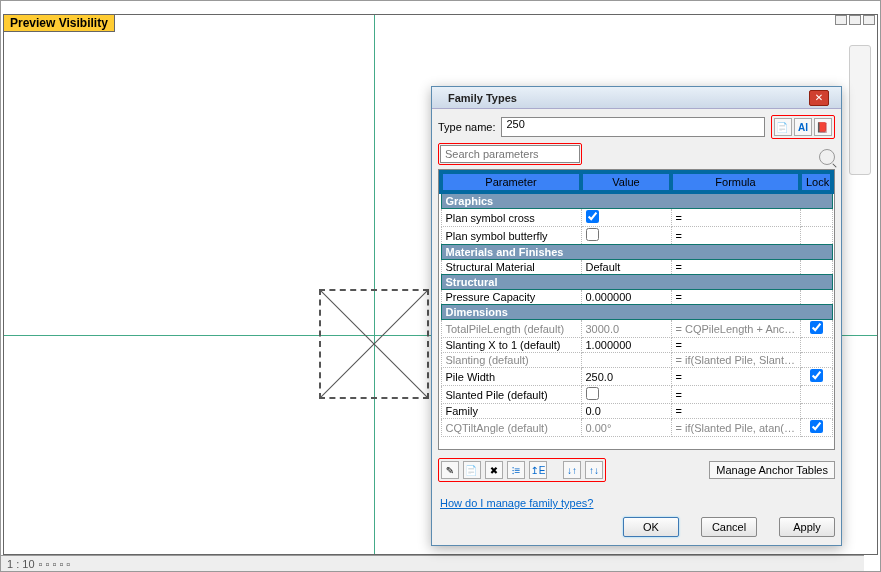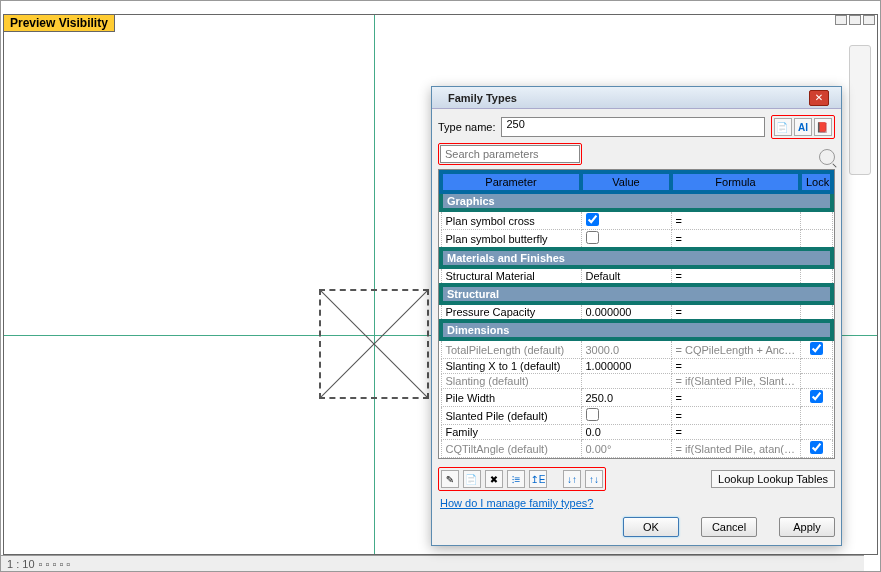--- a/index.html
+++ b/index.html
@@ -49,32 +49,32 @@
 .search-row .mag::after { content:''; position:absolute; width:5px; height:1px; background:#555; bottom:-2px; right:-3px; transform:rotate(45deg);}
 
 
 .grid { flex:1; border:1px solid #888; background:#fff; overflow:auto; position:relative;}
 .grid table { width:100%; border-collapse:collapse; table-layout:fixed;}
 .grid th { background:#3b82f6; border:4px solid #0369a1; padding:2px 4px; font-weight:normal; text-align:center; position:sticky; top:0;}
 .grid th.param { width:140px;}
 .grid th.val { width:90px;}
 .grid th.lock { width:32px;}
 .grid td { border:1px dotted #bbb; padding:1px 4px; height:14px; overflow:hidden; white-space:nowrap; text-overflow:ellipsis;}
-.grid tr.section td { background:#7a99b8; color:#fff; font-weight:bold; border:4px solid #0f766e;}
+.grid tr.section td { background:#7a99b8; color:#fff; font-weight:bold; border:1px solid #0f766e;}
 .grid td.lock { text-align:center;}
 .grid td.muted { color:#888;}
 .grid td input[type=checkbox]{ margin:0;}
 
 
 .tool-row { display:flex; align-items:center; gap:4px; padding-top:4px;}
 .tool-wrap { border:1px solid red; padding:2px; display:flex; gap:4px; border-radius:2px;}
 .tool-row .spacer{flex:1;}
 .lookup-btn { padding:2px 6px; border:1px solid #999; background:#f8f8f8; cursor:pointer;}
 
-.help-link { color:#0066cc; text-decoration:underline; padding:2px 0 4px 2px; cursor:pointer;}
+.help-link { color:#0066cc; text-decoration:underline; padding:2px 0 4px 2px; cursor:pointer;margin-top:9px;}
 
 .dlg-footer { display:flex; justify-content:flex-end; gap:22px; padding:0 0 2px 0;}
 .dlg-footer button { width:56px; height:20px; border:1px solid #888; background:linear-gradient(#fdfdfd,#e4e4e4); cursor:pointer; border-radius:2px;}
 .dlg-footer button.ok { border:1px solid #3e79b4; box-shadow:0 0 2px #6cf;}
 </style>
 </head>
 <body>
 
 <div class="canvas-area">
   <div class="preview-tab">Preview Visibility</div>
@@ -221,21 +221,21 @@
         <div class="icon-btn">✎</div>
         <div class="icon-btn">📄</div>
         <div class="icon-btn">✖</div>
         <div class="icon-btn" style="color:#06c">⁝≡</div>
         <div class="icon-btn" style="color:#06c">↥E</div>
         <div style="width:8px"></div>
         <div class="icon-btn" style="color:#06c">↓↑</div>
         <div class="icon-btn" style="color:#06c">↑↓</div>
       </div>
       <div class="spacer"></div>
-      <button class="lookup-btn">Lookup Lookup Tables</button>
+      <button class="lookup-btn">Manage Anchor Tables</button>
     </div>
 
     <a class="help-link">How do I manage family types?</a>
 
     <div class="dlg-footer">
       <button class="ok">OK</button>
       <button>Cancel</button>
       <button>Apply</button>
     </div>
   </div>

